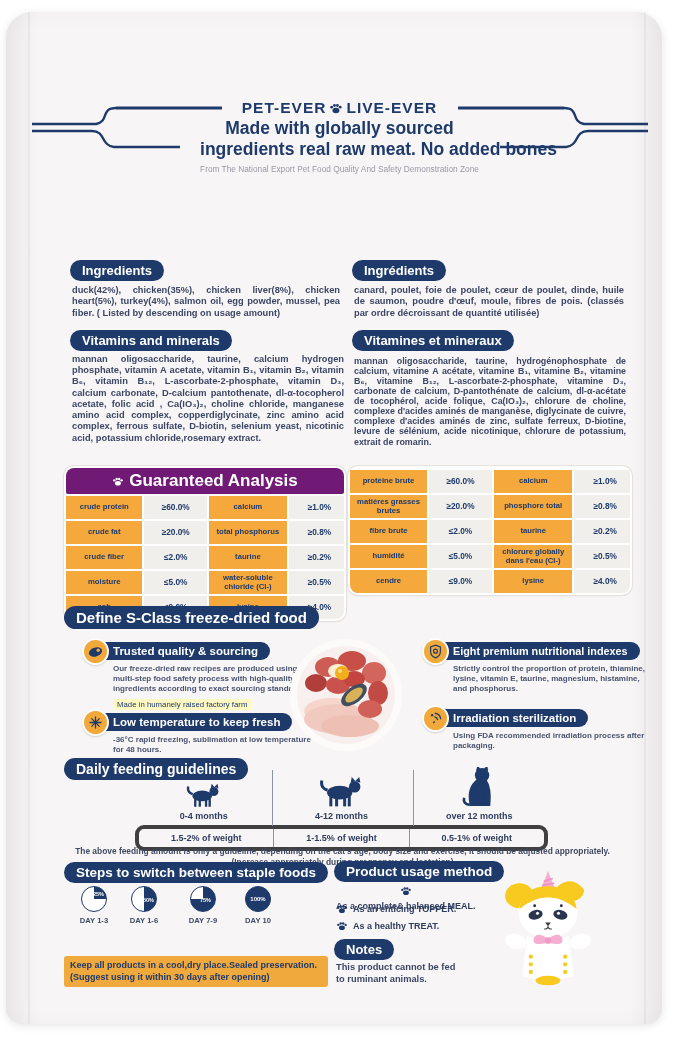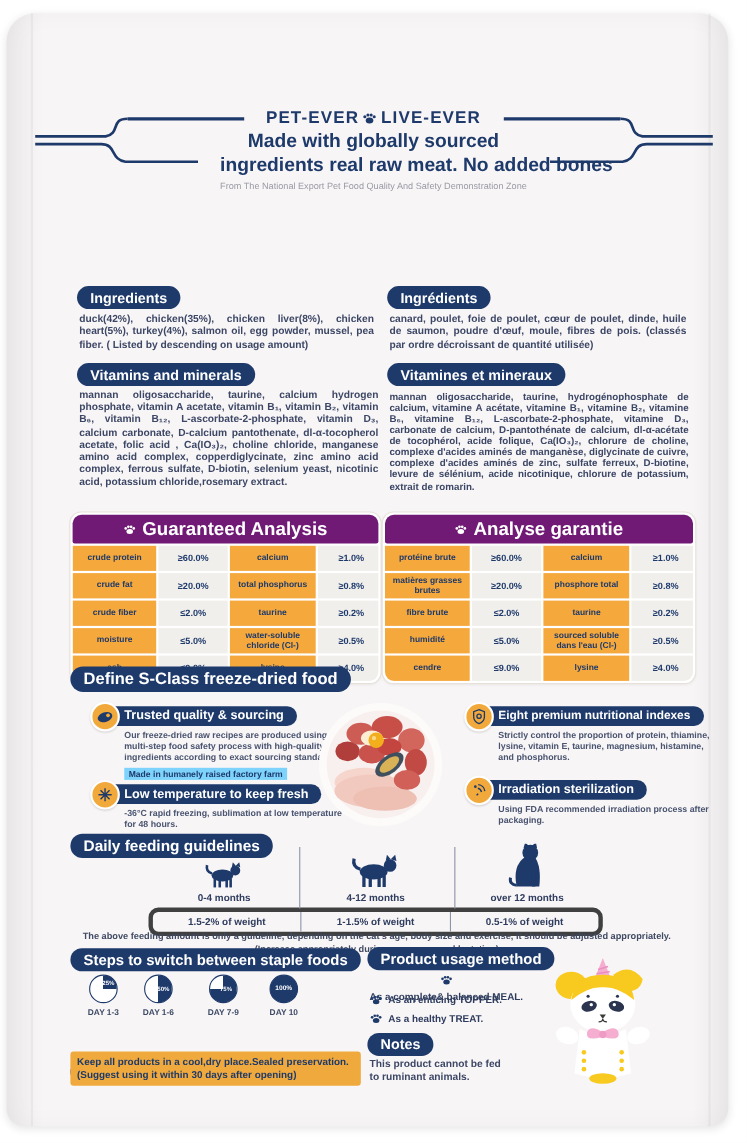--- a/index.html
+++ b/index.html
@@ -30,21 +30,21 @@
   .ga-head .paw-svg{width:12px;height:9px;}
   .ga-grid{display:grid;grid-template-columns:27.5% 22.5% 28% 22%;gap:2px;margin-top:2px;border-radius:0 0 8px 8px;overflow:hidden;}
   .ga-cell{display:flex;align-items:center;justify-content:center;text-align:center;font-weight:bold;color:#1e3a6b;min-height:21px;padding:1px 2px;line-height:1.05;}
   .lab{background:#f5a83c;font-size:7.7px;}
   .val{background:#f1efec;font-size:8.3px;}
   
   .badge{position:absolute;}
   .badge-icon{position:absolute;left:0;top:-3px;width:27px;height:27px;border-radius:50%;background:#f2a93b;border:2px solid #ffffff;box-sizing:border-box;display:flex;align-items:center;justify-content:center;z-index:2;box-shadow:0 1px 2px rgba(0,0,0,0.15);}
   .badge-head{display:inline-block;background:#1e3a6b;color:#fff;font-weight:bold;font-size:11.5px;border-radius:12px;padding:3px 12px 3px 18px;margin-left:13px;white-space:nowrap;}
   .badge-desc{margin:4px 0 0 31px;font-size:8px;line-height:1.22;color:#495470;font-weight:600;}
-  .chip{display:inline-block;background:#7dd3fc;color:#1e3a6b;font-size:7.8px;font-weight:bold;padding:1px 4px;margin:3px 0 12px 31px;}
+  .chip{display:inline-block;background:#fef9c3;color:#1e3a6b;font-size:7.8px;font-weight:normal;padding:1px 4px;margin:3px 0 12px 31px;}
   
   .feed-area{position:absolute;left:135px;top:766px;width:413px;}
   .feed-row{display:flex;}
   .feed-col{flex:1;display:flex;align-items:flex-end;justify-content:center;}
   .cats-row{height:42px;}
   .ages-row{font-size:9px;font-weight:bold;color:#2e3c5e;text-align:center;padding:3px 0 4px;}
   .ages-row div{flex:1;}
   .feed-bar{display:flex;border:4px solid #404040;border-radius:9px;overflow:hidden;}
   .feed-bar div{flex:1;text-align:center;font-size:9px;font-weight:bold;color:#2e3c5e;padding:4px 0;}
   .feed-bar div + div{border-left:1px solid #8b95aa;}
@@ -145,42 +145,36 @@
       <div class="ga-cell lab">water-soluble chloride (Cl-)</div>
       <div class="ga-cell val">≥0.5%</div>
     <div class="ga-cell lab">ash</div>
       <div class="ga-cell val">≤9.0%</div>
       <div class="ga-cell lab">lysine</div>
       <div class="ga-cell val">≥4.0%</div>
   </div>
 </div>
 
 <div class="ga" style="left:348px;top:466px;width:280px;">
-  <div class="ga-head">
-    <svg class="paw-svg" viewBox="0 0 21 15" fill="#ffffff">
-        <use href="#pawdef"></use>
-      </svg>
-    <span>Analyse garantie</span>
-  </div>
   <div class="ga-grid">
     <div class="ga-cell lab">protéine brute</div>
       <div class="ga-cell val">≥60.0%</div>
       <div class="ga-cell lab">calcium</div>
       <div class="ga-cell val">≥1.0%</div>
     <div class="ga-cell lab">matières grasses brutes</div>
       <div class="ga-cell val">≥20.0%</div>
       <div class="ga-cell lab">phosphore total</div>
       <div class="ga-cell val">≥0.8%</div>
     <div class="ga-cell lab">fibre brute</div>
       <div class="ga-cell val">≤2.0%</div>
       <div class="ga-cell lab">taurine</div>
       <div class="ga-cell val">≥0.2%</div>
     <div class="ga-cell lab">humidité</div>
       <div class="ga-cell val">≤5.0%</div>
-      <div class="ga-cell lab">sourced soluble dans l'eau (Cl-)</div>
+      <div class="ga-cell lab">chlorure globally dans l'eau (Cl-)</div>
       <div class="ga-cell val">≥0.5%</div>
     <div class="ga-cell lab">cendre</div>
       <div class="ga-cell val">≤9.0%</div>
       <div class="ga-cell lab">lysine</div>
       <div class="ga-cell val">≥4.0%</div>
   </div>
 </div>
 
 <div class="abs" style="left:64px;top:606px;"><span class="pill pill-lg">Define S-Class freeze-dried food</span></div>
 

